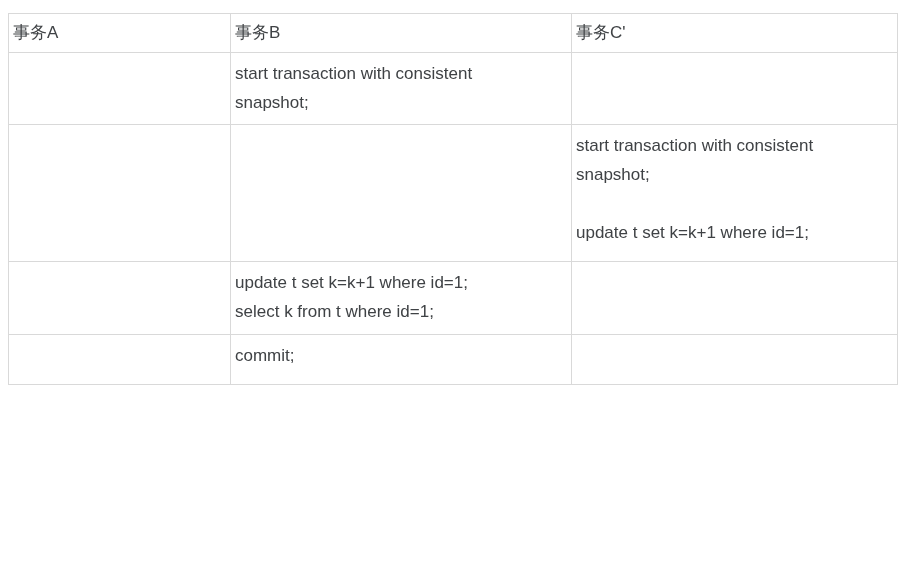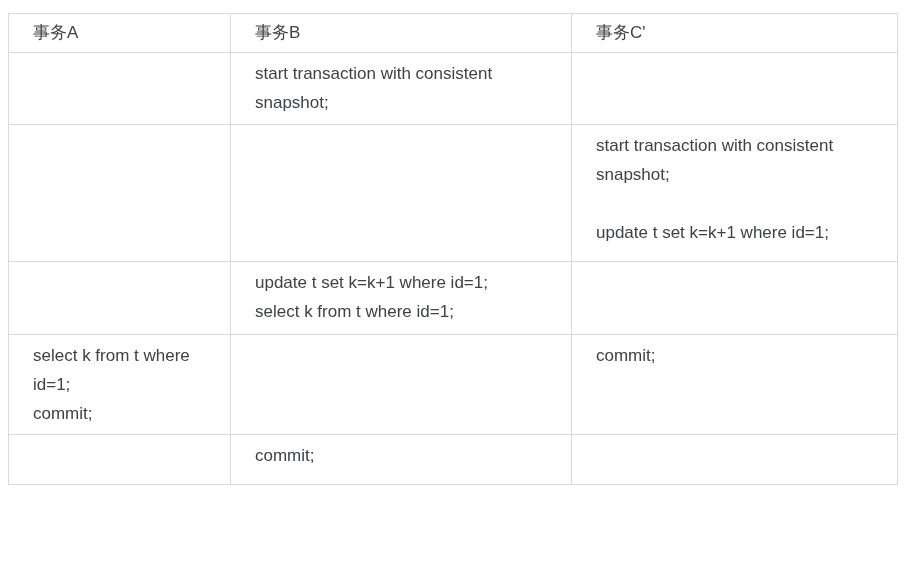--- a/index.html
+++ b/index.html
@@ -21,21 +21,21 @@
     top: 13px;
     width: 889px;
     border-collapse: collapse;
     table-layout: fixed;
   }
   table.txn-table th,
   table.txn-table td {
     border: 1px solid #d9d9d9;
     vertical-align: top;
     text-align: left;
-    padding: 6px 24px;
+    padding: 6px 4px;
     font-size: 17px;
     font-weight: 400;
     color: #3f4245;
     line-height: 29px;
     white-space: pre-line;
     overflow: hidden;
     box-sizing: border-box;
   }
   table.txn-table th {
     height: 39px;
@@ -83,27 +83,20 @@
 snapshot;
 
 update t set k=k+1 where id=1;</td>
       </tr>
       <tr class="row-4">
         <td></td>
         <td>update t set k=k+1 where id=1;
 select k from t where id=1;</td>
         <td></td>
       </tr>
-      <tr class="row-5">
-        <td>select k from t where
-id=1;
-commit;</td>
-        <td></td>
-        <td>commit;</td>
-      </tr>
       <tr class="row-6">
         <td></td>
         <td>commit;</td>
         <td></td>
       </tr>
     </tbody>
   </table>
 </div>
 
 </body></html>

